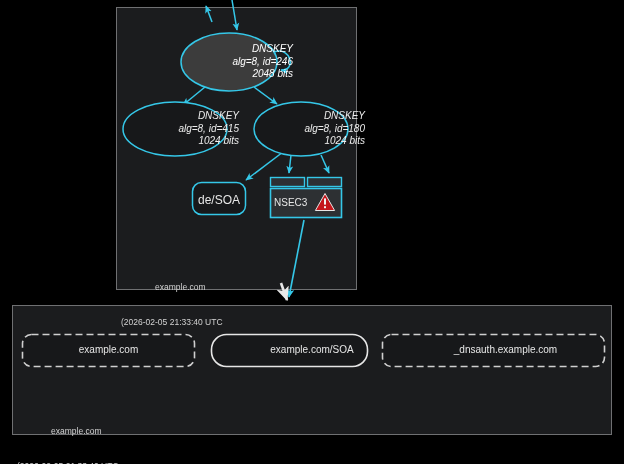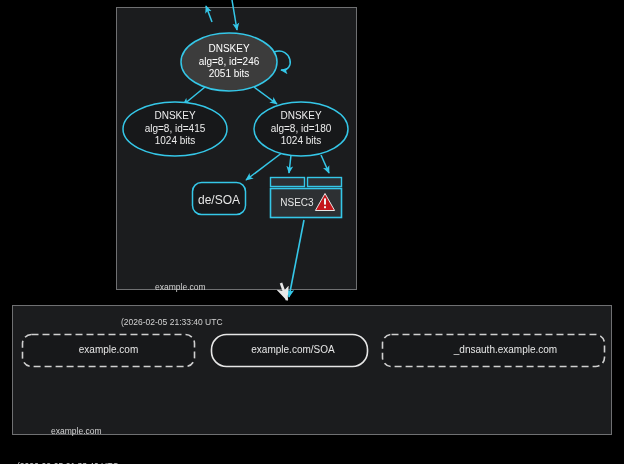--- a/index.html
+++ b/index.html
@@ -9,22 +9,22 @@
     background:#000;
   }
   #canvas{position:absolute;inset:0;width:624px;height:464px;}
   .cluster-caption{
     position:absolute;color:#d2d2d2;font-size:8.5px;line-height:11.5px;
     white-space:pre;text-align:left;
   }
   .cluster-caption .cc-name{display:block;padding-left:34px;}
   .cluster-caption .cc-date{display:block;}
   .nodetext{
-    position:absolute;text-align:center;color:#ffffff;
-    font-size:10px;line-height:12.5px;white-space:pre;pointer-events:none;
+    position:absolute;text-align:right;color:#ffffff;
+    font-size:10px;line-height:12.5px;white-space:pre;pointer-events:none;font-style:italic;
   }
   .nodetext.dark{color:#ededed;}
   .smalltext{font-size:10px;}
   .bottomnode-text{
     position:absolute;text-align:center;color:#e6e6e6;font-size:10px;
     white-space:nowrap;pointer-events:none;
   }
 </style>
 </head>
 <body>
@@ -92,32 +92,32 @@
     <path d="M325,193.5 L334.6,210.5 L315.4,210.5 Z" fill="#c4161c" stroke="#e6e6e6" stroke-width="1"></path>
     <rect x="324" y="198.4" width="2" height="6.2" fill="#f2f2f2"></rect>
     <rect x="324" y="206.2" width="2" height="2" fill="#f2f2f2"></rect>
   </g>
 
   <rect x="22.5" y="334.5" width="172" height="32" rx="9" ry="9" fill="#17181a" stroke="#cfcfcf" stroke-width="1.6" stroke-dasharray="7,4"></rect>
   <rect x="211.5" y="334.5" width="156" height="32" rx="15" ry="15" fill="#17181a" stroke="#e6e6e6" stroke-width="1.6"></rect>
   <rect x="382.5" y="334.5" width="222" height="32" rx="9" ry="9" fill="#17181a" stroke="#cfcfcf" stroke-width="1.6" stroke-dasharray="7,4"></rect>
 </svg>
 
-<div class="nodetext" style="left:165px;top:43px;width:128px;"><span>DNSKEY</span><br><span class="smalltext">alg=8, id=246</span><br><span class="smalltext">2051 bits</span></div>
+<div class="nodetext" style="left:165px;top:43px;width:128px;"><span>DNSKEY</span><br><span class="smalltext">alg=8, id=246</span><br><span class="smalltext">2048 bits</span></div>
 
 <div class="nodetext dark" style="left:111px;top:110px;width:128px;"><span>DNSKEY</span><br><span class="smalltext">alg=8, id=415</span><br><span class="smalltext">1024 bits</span></div>
 
 <div class="nodetext dark" style="left:237px;top:110px;width:128px;"><span>DNSKEY</span><br><span class="smalltext">alg=8, id=180</span><br><span class="smalltext">1024 bits</span></div>
 
 <div class="bottomnode-text" style="left:192px;top:193px;width:54px;font-size:12px;">de/SOA</div>
 
-<div class="bottomnode-text" style="left:274px;top:197px;width:46px;text-align:center;font-size:10px;">NSEC3</div>
+<div class="bottomnode-text" style="left:274px;top:197px;width:46px;text-align:left;font-size:10px;">NSEC3</div>
 
 <div class="bottomnode-text" style="left:22px;top:344px;width:173px;">example.com</div>
-<div class="bottomnode-text" style="left:200px;top:344px;width:186px;">example.com/SOA</div>
+<div class="bottomnode-text" style="left:219px;top:344px;width:186px;">example.com/SOA</div>
 <div class="bottomnode-text" style="left:394px;top:344px;width:223px;">_dnsauth.example.com</div>
 
 <div class="cluster-caption" style="left:121px;top:259px;">
   <span class="cc-name">example.com</span>
   <span class="cc-date">(2026-02-05 21:33:40 UTC</span>
 </div>
 
 <div class="cluster-caption" style="left:17px;top:403px;">
   <span class="cc-name">example.com</span>
   <span class="cc-date">(2026-02-05 21:33:40 UTC</span>

